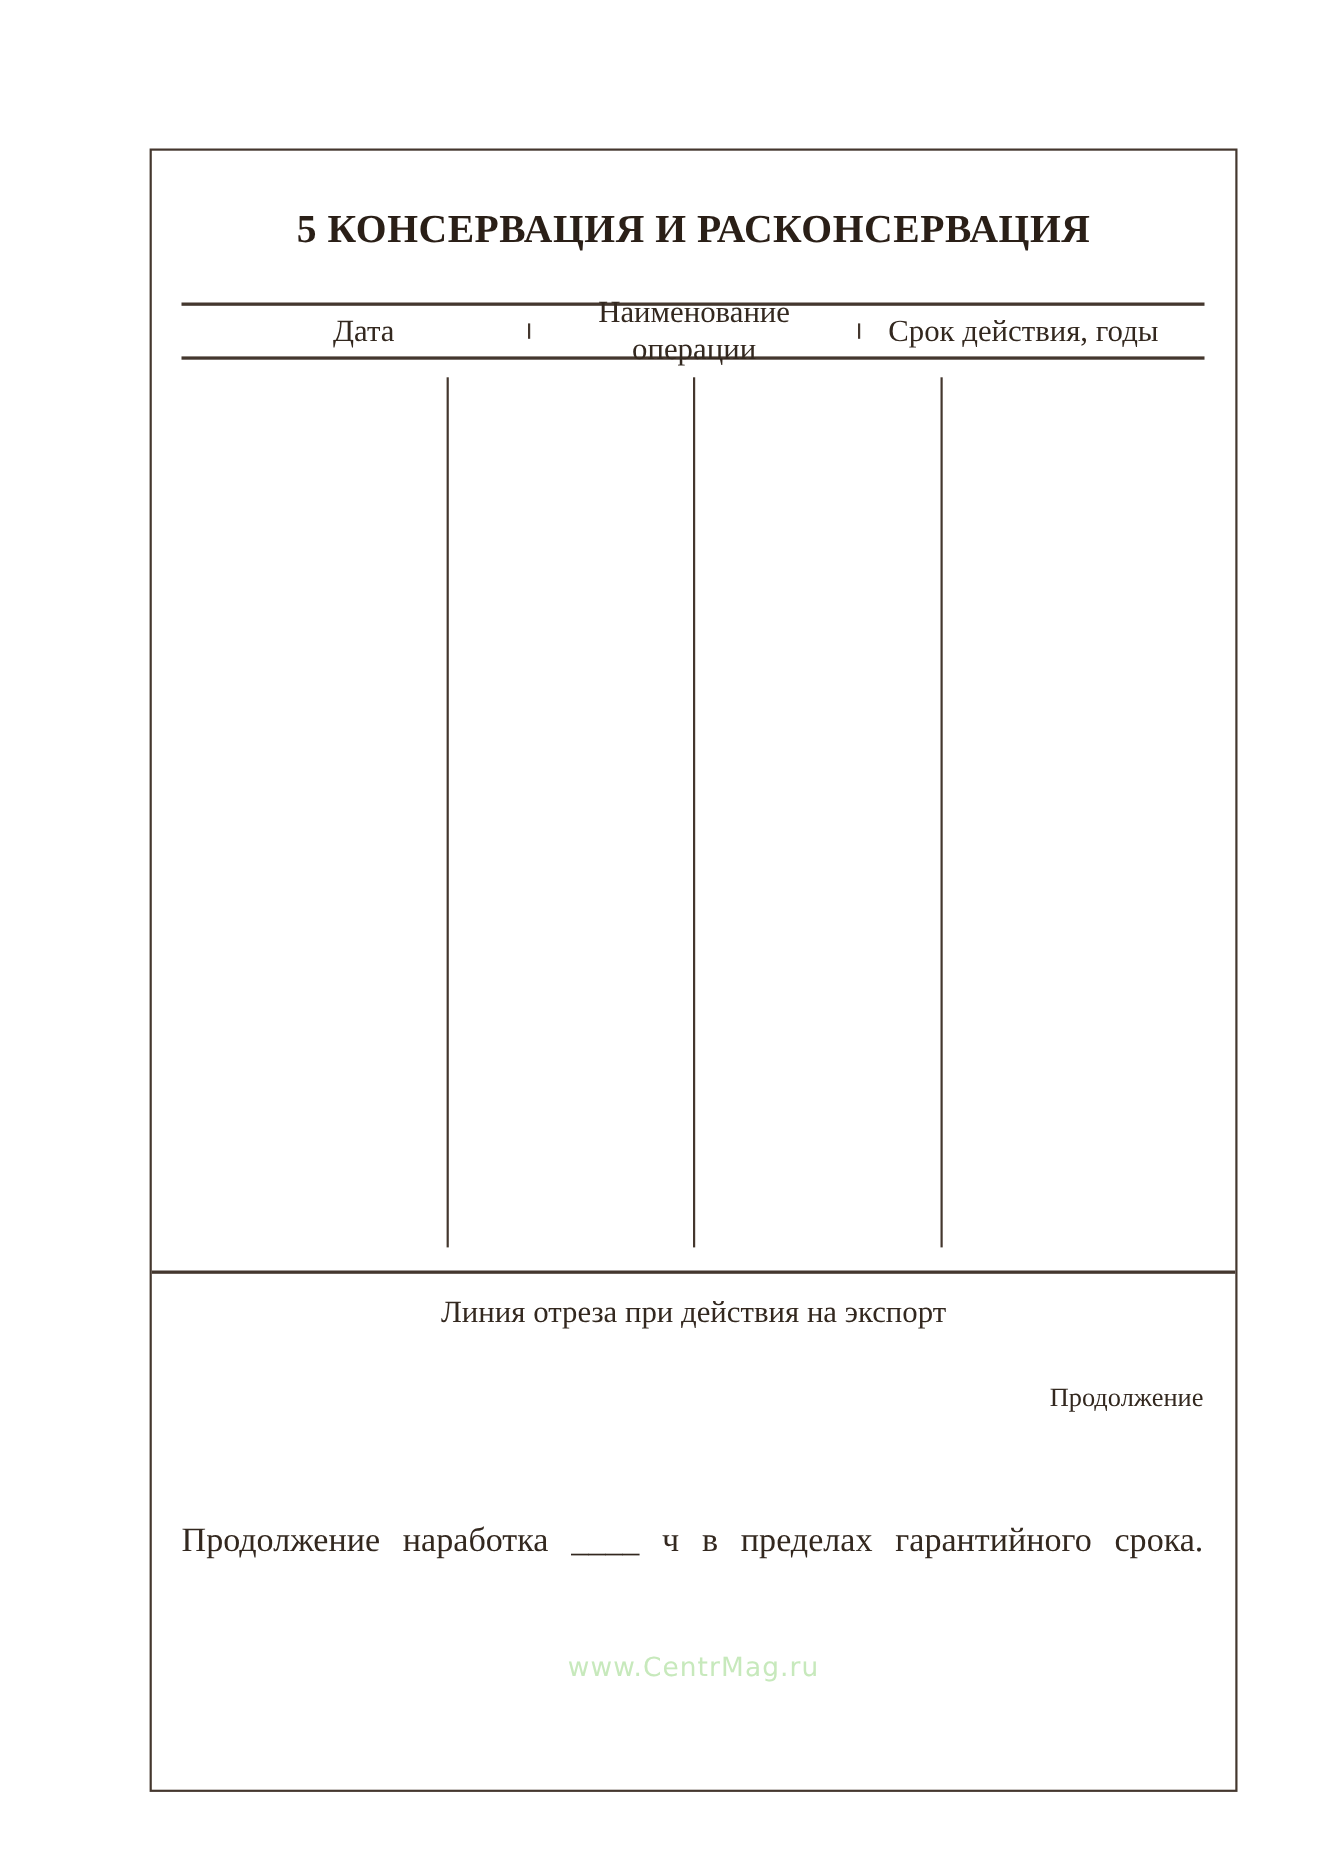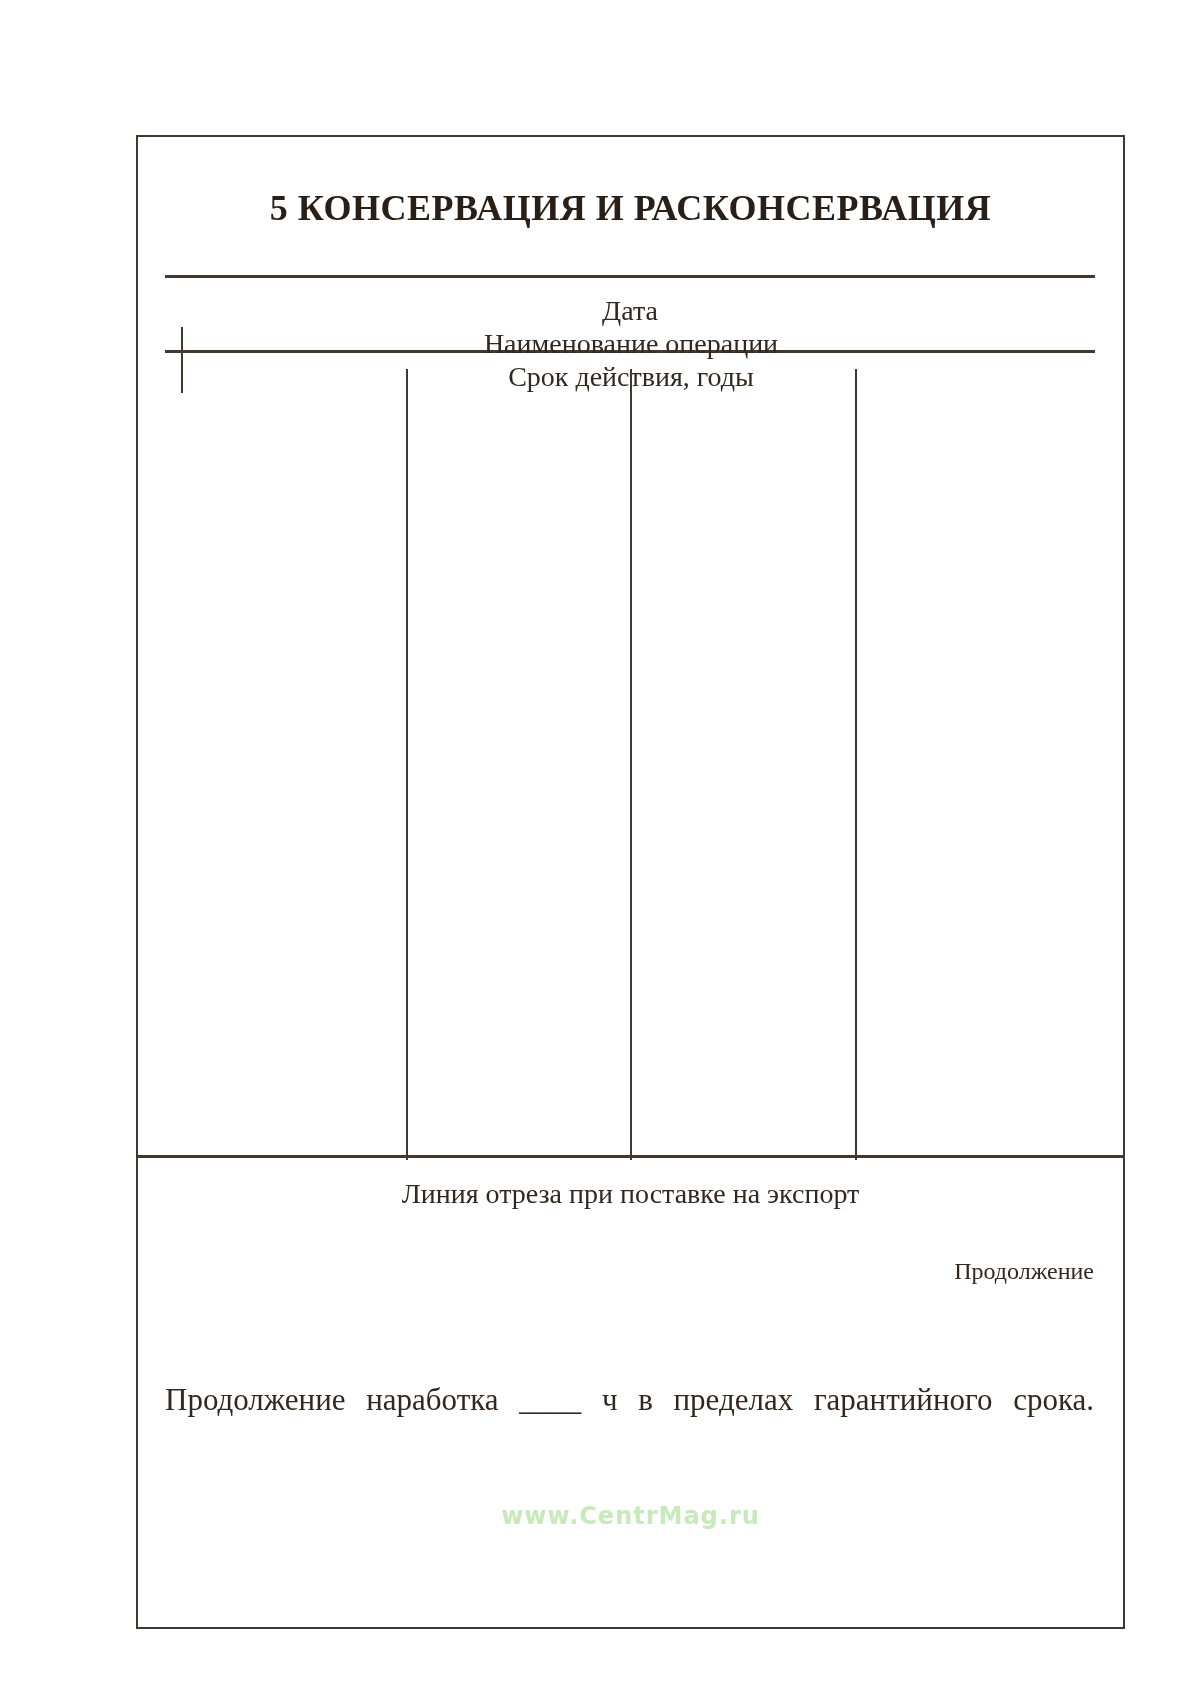--- a/index.html
+++ b/index.html
@@ -35,24 +35,23 @@
     letter-spacing:0.5px;
     color:var(--title-ink);
   }
   
   .grid{
     position:absolute;
     top:122px; left:11px; right:12px;
   }
   .thead{
     display:flex;
-    height:78px;
+    height:52px;
     border-top:3px solid var(--line);
     border-bottom:3px solid var(--line);
-    flex-direction:column;
   }
   .tbody{
     display:flex;
     height:823px;
   }
   .cell{flex:1 1 25%;}
   .cell + .cell{border-left:2px solid var(--line);}
   .thead .cell{
     display:flex;
     align-items:center;
@@ -97,21 +96,21 @@
     top:1226px;
     text-align:justify;
     text-align-last:justify;
   }
   
   .watermark{
     position:absolute;
     top:1349px; left:0; right:0;
     text-align:center;
     font-family:"DejaVu Sans", sans-serif;
-    font-weight:700;
+    font-weight:400;
     font-size:24px;
     letter-spacing:1px;
     color:var(--watermark);
   }
 </style>
 </head>
 <body>
 
 <div class="page">
   <div class="doc-box">
@@ -127,21 +126,21 @@
       <div class="tbody">
         <div class="cell"></div>
         <div class="cell"></div>
         <div class="cell"></div>
         <div class="cell"></div>
       </div>
     </div>
 
     <div class="cut-line"></div>
 
-    <div class="cut-label">Линия отреза при поставке на экспорт</div>
+    <div class="cut-label">Линия отреза при действия на экспорт</div>
 
     <div class="continuation">Продолжение</div>
 
 
     <p class="warranty p2">Продолжение наработка ____ ч в пределах гарантийного срока.</p>
 
     <div class="watermark">www.CentrMag.ru</div>
 
   </div>
 </div>

